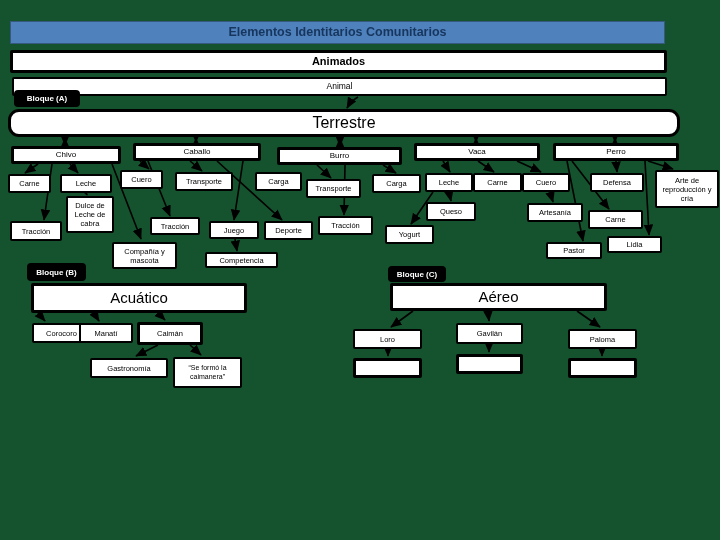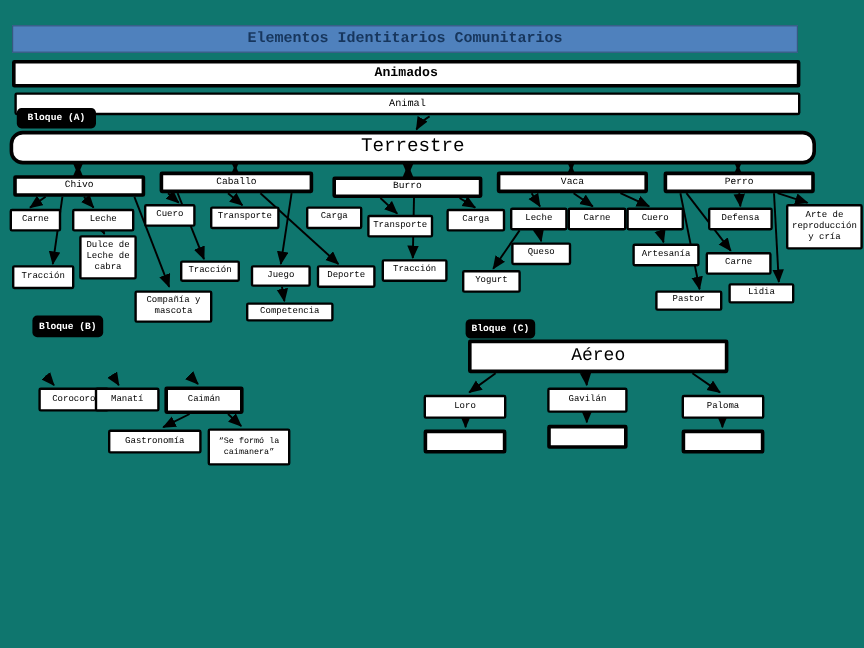--- a/index.html
+++ b/index.html
@@ -1,18 +1,18 @@
 <!DOCTYPE html>
 <html><head>
 <meta charset="utf-8">
 <style>
   html,body{margin:0;padding:0;background:#fff;}
   .canvas{
-    position:relative;width:720px;height:540px;background:#0f766e;overflow:hidden;
-    font-family:Liberation Mono, monospace;color:#000;
+    position:relative;width:720px;height:540px;background:#14532d;overflow:hidden;
+    font-family:Liberation Sans, sans-serif;color:#000;
   }
   .arrows{position:absolute;left:0;top:0;width:720px;height:540px;z-index:1;}
   .box{
     position:absolute;box-sizing:border-box;background:#fff;border:2px solid #000;
     border-radius:2px;display:flex;align-items:center;justify-content:center;
     text-align:center;font-size:7.5px;line-height:1.2;z-index:2;padding:1px 2px;
   }
   .thick{border-width:3px;}
   .title-bar{
     background:#4f81bd;border:1px solid #36597f;color:#17365d;
@@ -136,20 +136,21 @@
   <div class="box" style="left:385px;top:225px;width:49px;height:19px">Yogurt</div>
   <div class="box" style="left:527px;top:203px;width:56px;height:19px">Artesanía</div>
 
   <div class="box" style="left:590px;top:173px;width:54px;height:19px">Defensa</div>
   <div class="box" style="left:655px;top:170px;width:64px;height:38px">Arte de reproducción y cría</div>
   <div class="box" style="left:588px;top:210px;width:55px;height:19px">Carne</div>
   <div class="box" style="left:607px;top:236px;width:55px;height:17px">Lidia</div>
   <div class="box" style="left:546px;top:242px;width:56px;height:17px">Pastor</div>
 
   <div class="tab" style="left:27px;top:263px;width:59px;height:18px">Bloque (B)</div>
+  <div class="box thick level-sm" style="left:31px;top:283px;width:216px;height:30px">Acuático</div>
   <div class="box" style="left:32px;top:323px;width:59px;height:20px">Corocoro</div>
   <div class="box" style="left:79px;top:323px;width:54px;height:20px">Manatí</div>
   <div class="box thick" style="left:137px;top:322px;width:66px;height:23px">Caimán</div>
   <div class="box" style="left:90px;top:358px;width:78px;height:20px">Gastronomía</div>
   <div class="box frase" style="left:173px;top:357px;width:69px;height:31px">“Se formó la caimanera”</div>
 
   <div class="tab" style="left:388px;top:266px;width:58px;height:16px">Bloque (C)</div>
   <div class="box thick level-sm" style="left:390px;top:283px;width:217px;height:28px">Aéreo</div>
   <div class="box" style="left:353px;top:329px;width:69px;height:20px">Loro</div>
   <div class="box thick" style="left:353px;top:358px;width:69px;height:20px"></div>

